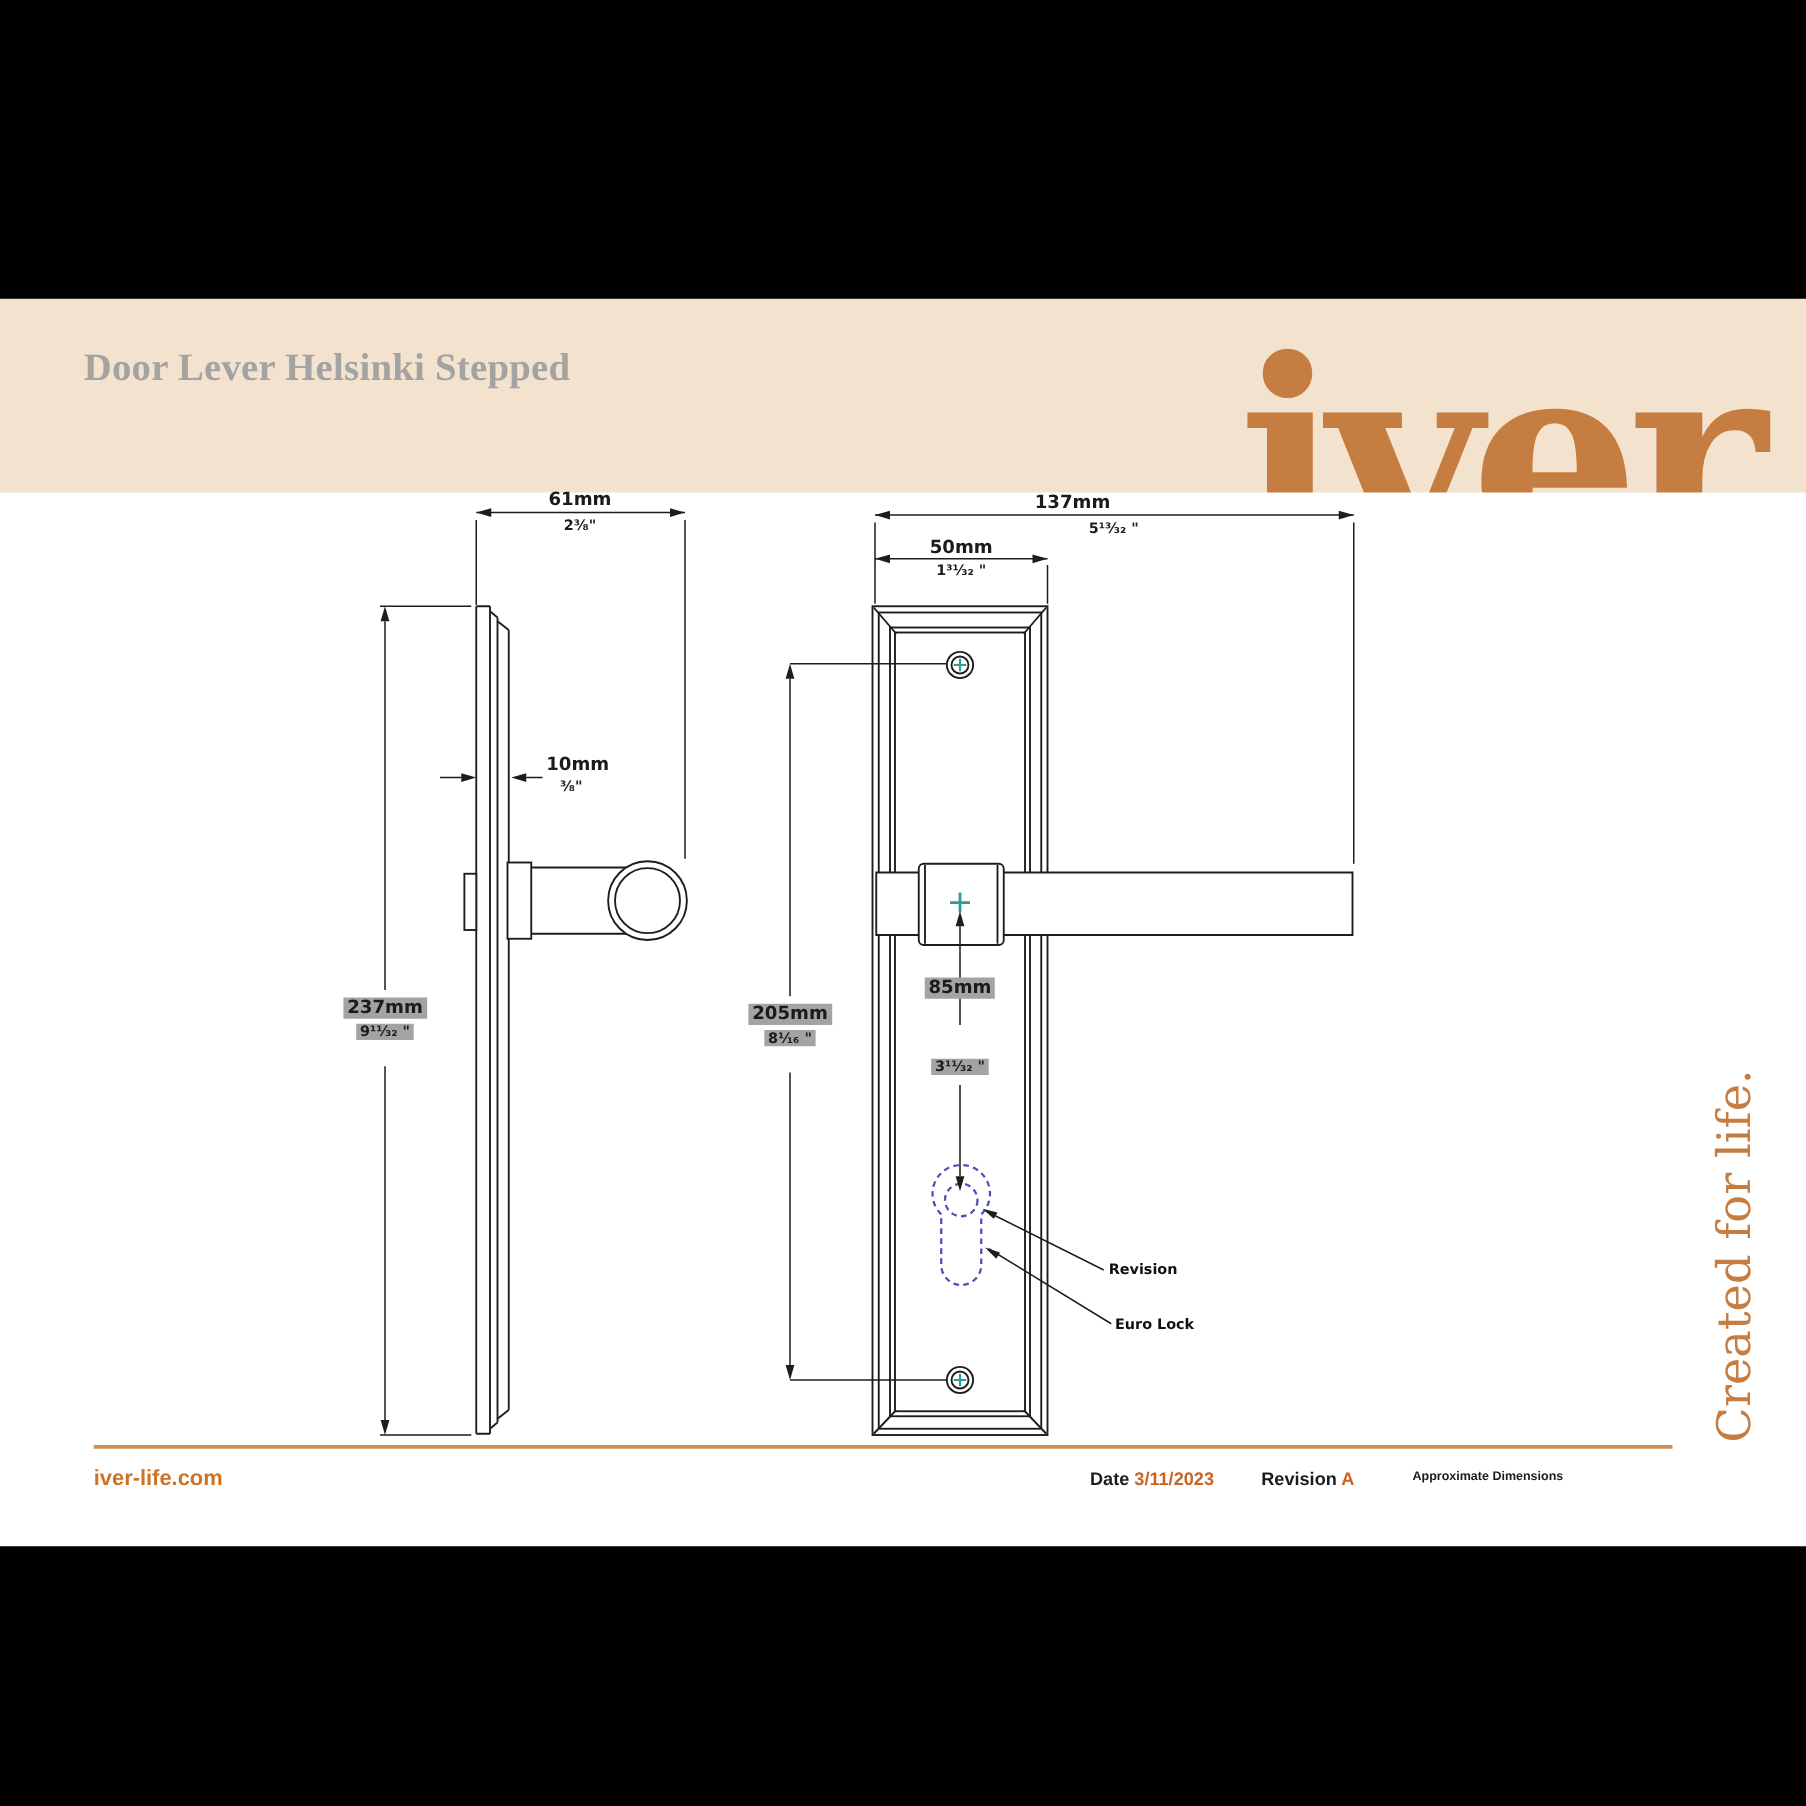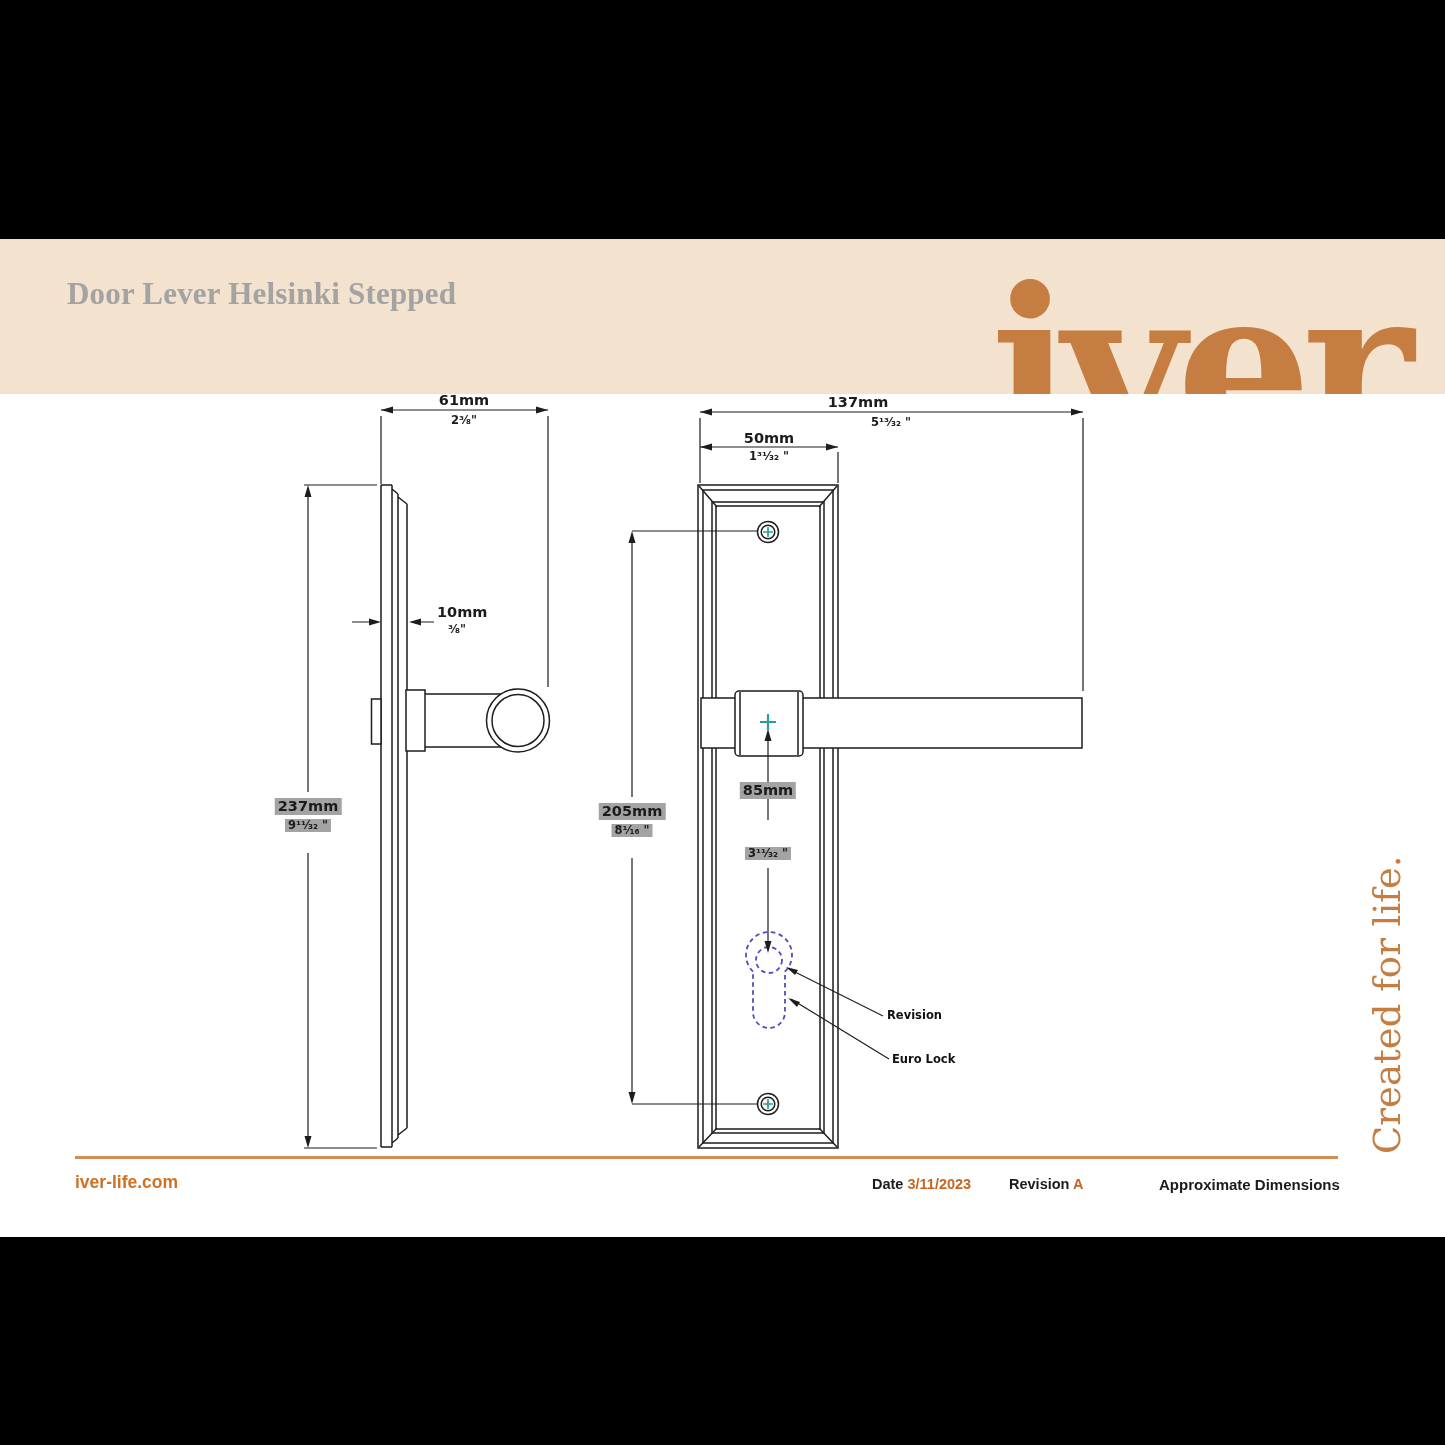--- a/index.html
+++ b/index.html
@@ -22,21 +22,21 @@
   .dim.leftalign{transform:none;text-align:left;}
   .ann{position:absolute;color:#111;font-weight:bold;font-size:11.5px;white-space:nowrap;}
   #footer-rule{position:absolute;left:75px;top:1156px;width:1263px;height:3px;background:#d08e55;}
   #website{position:absolute;left:75px;top:1172px;font-size:17.5px;font-weight:bold;color:#cf7226;
            text-decoration:none;font-family:"Liberation Sans","DejaVu Sans",sans-serif;}
   .meta{position:absolute;top:1176px;font-size:14.5px;font-weight:bold;color:#1b1b1b;
         font-family:"Liberation Sans","DejaVu Sans",sans-serif;}
   .meta .val{color:#ca651f;}
   #meta-date{left:872px;}
   #meta-rev{left:1009px;}
-  #meta-note{left:1130px;font-size:15px;margin-left:29px;}
+  #meta-note{left:1130px;font-size:10px;}
 </style>
 </head>
 <body>
 
 <div id="canvas">
 
   <div id="band">
     <div id="brand-logo">iver</div>
   </div>
   <div id="page-title">Door Lever Helsinki Stepped</div>

